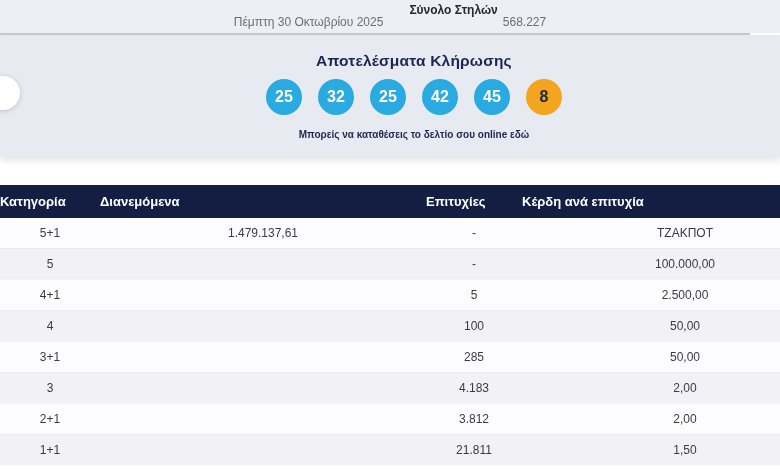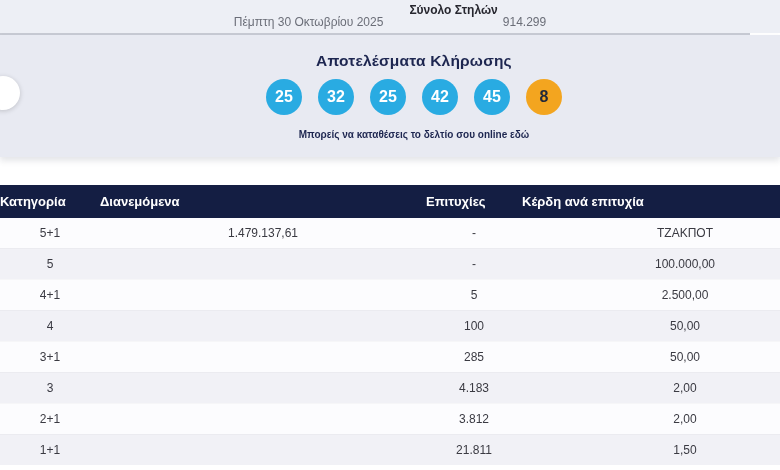--- a/index.html
+++ b/index.html
@@ -85,21 +85,21 @@
 </head>
 <body>
 
 <div class="topbar">
   <div class="topbar-inner">
     <div class="meta-group">
       <span class="meta-value">Πέμπτη 30 Οκτωβρίου 2025</span>
     </div>
     <div class="meta-group">
       <span class="meta-label">Σύνολο Στηλών</span>
-      <span class="meta-value">914.299</span>
+      <span class="meta-value">568.227</span>
     </div>
   </div>
 </div>
 <div class="topbar-divider"></div>
 
 <div class="panel">
   <div class="panel-inner">
     <div class="results-title">Αποτελέσματα Κλήρωσης</div>
     <div class="balls">
         <div class="ball blue">25</div>

